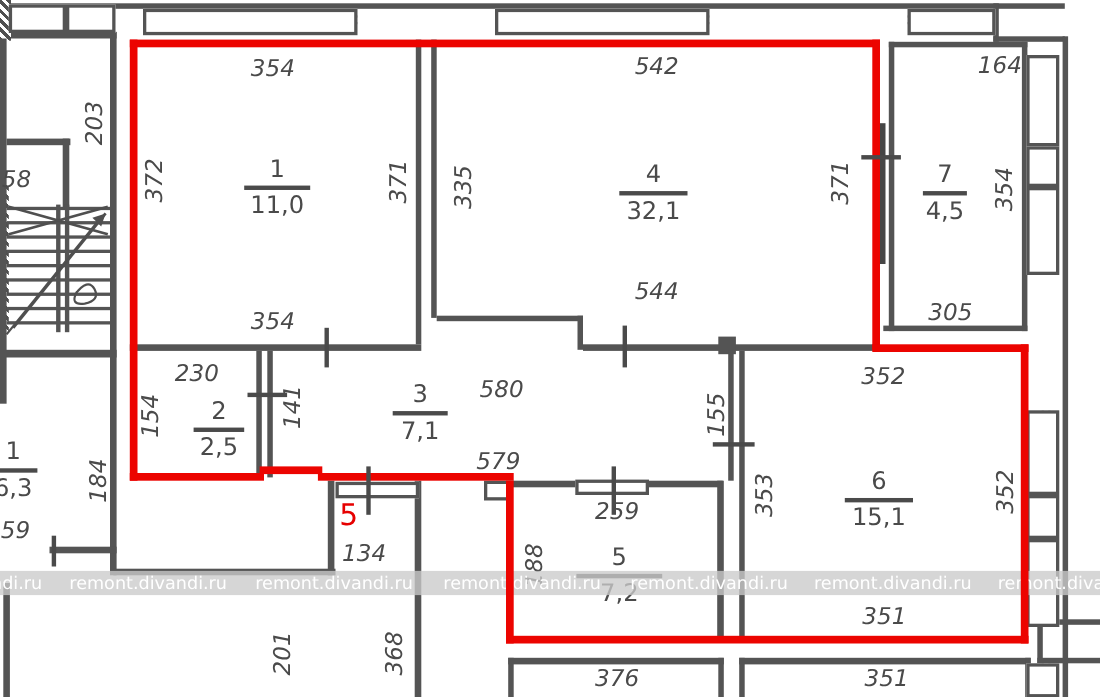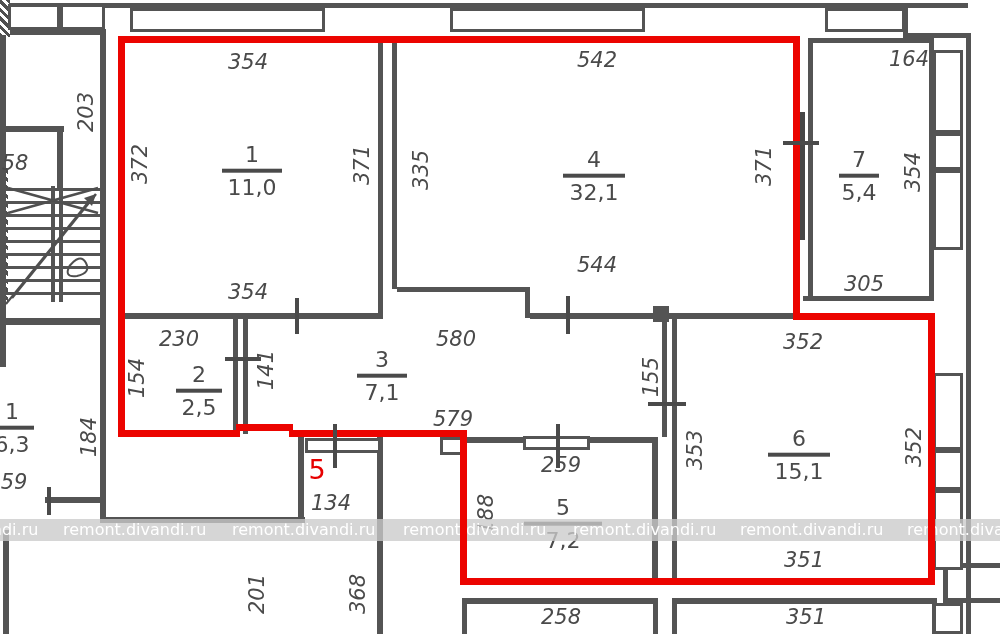--- a/index.html
+++ b/index.html
@@ -178,21 +178,21 @@
     <div>7,2</div>
   </div>
   <div class="room" style="left:799px;top:455px">
     <div>6</div>
     <div class="line" style="width:62px"></div>
     <div>15,1</div>
   </div>
   <div class="room" style="left:859px;top:176px">
     <div>7</div>
     <div class="line" style="width:40px"></div>
-    <div>5,4</div>
+    <div>4,5</div>
   </div>
   <div class="room" style="left:12px;top:428px">
     <div>1</div>
     <div class="line" style="width:44px"></div>
     <div>6,3</div>
   </div>
 
   <div class="flatnum" style="left:317px;top:469px">5</div>
 
   <div class="dim" style="left:15px;top:163px">58</div>
@@ -204,33 +204,33 @@
   <div class="dim" style="left:597px;top:60px">542</div>
   <div class="dim rot" style="left:421px;top:170px">335</div>
   <div class="dim rot" style="left:764px;top:166px">371</div>
   <div class="dim" style="left:597px;top:265px">544</div>
   <div class="dim" style="left:909px;top:59px">164</div>
   <div class="dim rot" style="left:913px;top:172px">354</div>
   <div class="dim" style="left:864px;top:284px">305</div>
   <div class="dim" style="left:179px;top:339px">230</div>
   <div class="dim rot" style="left:137px;top:378px">154</div>
   <div class="dim rot" style="left:266px;top:370px">141</div>
-  <div class="dim" style="left:456px;top:339px">580</div>
+  <div class="dim" style="left:456px;top:354px">580</div>
   <div class="dim" style="left:453px;top:419px">579</div>
   <div class="dim rot" style="left:651px;top:377px">155</div>
   <div class="dim" style="left:561px;top:465px">259</div>
   <div class="dim rot" style="left:486px;top:514px">188</div>
   <div class="dim" style="left:803px;top:342px">352</div>
   <div class="dim rot" style="left:695px;top:450px">353</div>
   <div class="dim rot" style="left:914px;top:447px">352</div>
   <div class="dim" style="left:804px;top:560px">351</div>
   <div class="dim" style="left:331px;top:503px">134</div>
   <div class="dim rot" style="left:257px;top:594px">201</div>
   <div class="dim rot" style="left:358px;top:594px">368</div>
-  <div class="dim" style="left:561px;top:617px">258</div>
+  <div class="dim" style="left:561px;top:617px">376</div>
   <div class="dim" style="left:806px;top:617px">351</div>
   <div class="dim rot" style="left:89px;top:437px">184</div>
   <div class="dim" style="left:14px;top:482px">59</div>
 
   <div id="wmband">
     <span class="wm" style="left:-105px">remont.divandi.ru</span>
     <span class="wm" style="left:63px">remont.divandi.ru</span>
     <span class="wm" style="left:232px">remont.divandi.ru</span>
     <span class="wm" style="left:403px">remont.divandi.ru</span>
     <span class="wm" style="left:573px">remont.divandi.ru</span>

